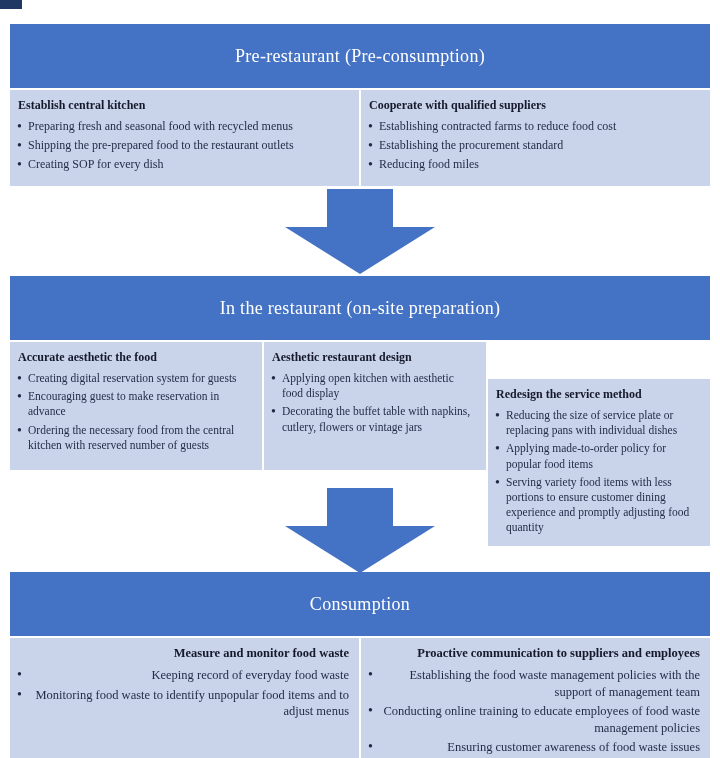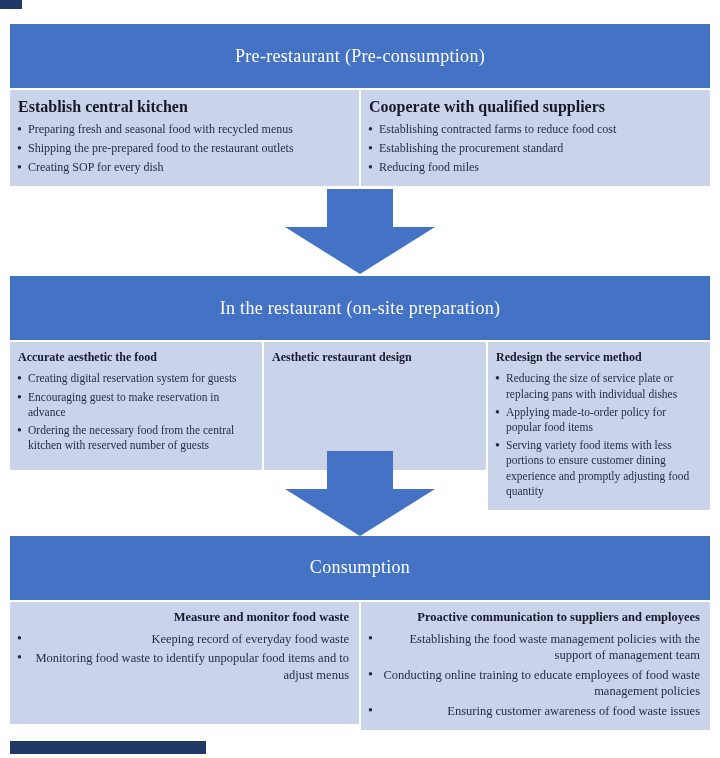--- a/index.html
+++ b/index.html
@@ -47,21 +47,21 @@
     gap: 2px;
   }
   .col {
     background: var(--body-bg, #C9D3EA);
     box-sizing: border-box;
     padding: 6px 10px 8px 6px;
     color: var(--body-text, #1F2A44);
   }
   .col-heading {
     font-weight: bold;
-    font-size: 16px;
+    font-size: 12px;
     margin: 2px 0 6px 2px;
     color: var(--heading-text, #14192B);
   }
   ul.bullets {
     list-style: none;
     margin: 0;
     padding: 0;
     font-size: 12px;
     line-height: 1.32;
   }
@@ -75,21 +75,21 @@
     position: absolute;
     left: 1px;
     top: -1px;
     font-size: 14px;
   }
   
   .s1 .col { flex: 0 0 349px; min-height: 96px; }
   
   .s2 .col1 { flex: 0 0 252px; min-height: 128px; }
   .s2 .col2 { flex: 0 0 222px; min-height: 128px; }
-  .s2 .col3 { flex: 0 0 222px; }
+  .s2 .col3 { flex: 0 0 222px; margin-top: 37px; }
   .s2 ul.bullets { font-size: 11.5px; }
   .s2 .col-heading { font-size: 12px; }
   
   .s3 .col { flex: 0 0 349px; min-height: 122px; text-align: right; }
   .s3 ul.bullets { font-size: 12.5px; }
   .s3 .col-heading { font-weight: bold; font-size: 12.5px; }
 
   .arrow-wrap {
     height: 90px;
     display: flex;
@@ -149,20 +149,24 @@
       <div class="col col1">
         <div class="col-heading">Accurate aesthetic the food</div>
         <ul class="bullets">
           <li>Creating digital reservation system for guests</li>
           <li>Encouraging guest to make reservation in advance</li>
           <li>Ordering the necessary food from the central kitchen with reserved number of guests</li>
         </ul>
       </div>
       <div class="col col2">
         <div class="col-heading">Aesthetic restaurant design</div>
+        <ul class="bullets">
+          <li>Applying open kitchen with aesthetic food display</li>
+          <li>Decorating the buffet table with napkins, cutlery, flowers or vintage jars</li>
+        </ul>
       </div>
       <div class="col col3">
         <div class="col-heading">Redesign the service method</div>
         <ul class="bullets">
           <li>Reducing the size of service plate or replacing pans with individual dishes</li>
           <li>Applying made-to-order policy for popular food items</li>
           <li>Serving variety food items with less portions to ensure customer dining experience and promptly adjusting food quantity</li>
         </ul>
       </div>
     </div>

